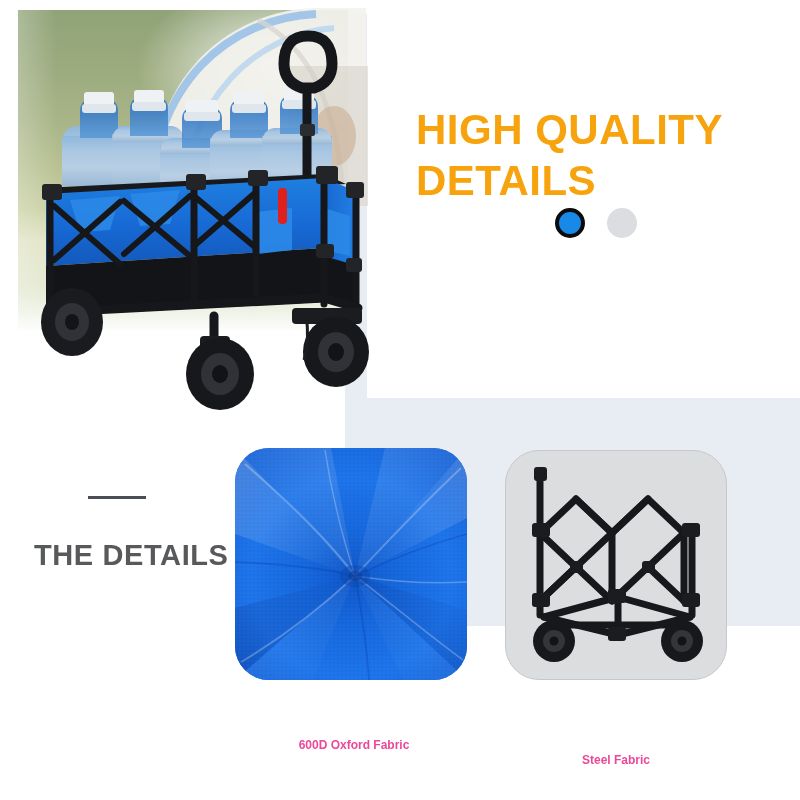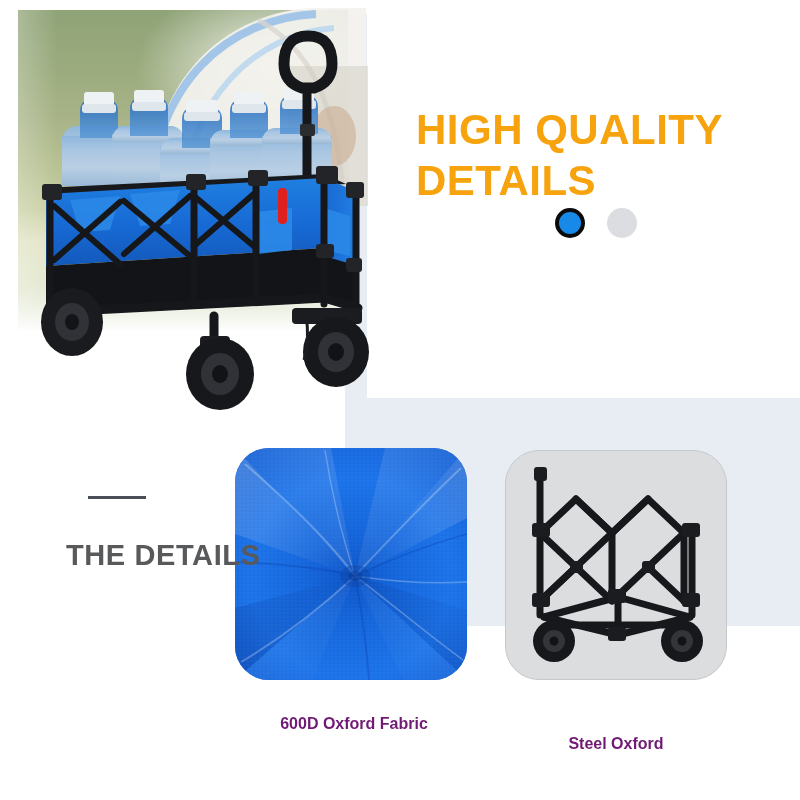--- a/index.html
+++ b/index.html
@@ -126,21 +126,20 @@
     width: 58px; height: 3px;
     background: #4a4f57;
     margin: 0 0 40px 54px;
   }
   .details-title {
     color: #58595b;
     font-size: 29px;
     font-weight: 700;
     letter-spacing: 0.6px;
     white-space: nowrap;
-    margin-left: 32px;
   }
 
   
   .card {
     position: absolute;
     border-radius: 34px;
     overflow: hidden;
     z-index: 4;
   }
   .card-fabric {
@@ -160,26 +159,27 @@
   .frame-art {
     position: absolute;
     left: 8px; top: 14px;
     width: 206px; height: 200px;
   }
   .frame-art svg { display: block; overflow: visible; }
 
   
   .caption {
     position: absolute;
-    color: #701a75;
-    font-size: 16px;
+    color: #ec4899;
+    font-size: 12px;
     font-weight: 700;
     line-height: 1.26;
     text-align: center;
     z-index: 5;
+    margin-top: 24px;
   }
   .caption-fabric { left: 235px; top: 714px; width: 238px; }
   .caption-frame  { left: 500px; top: 714px; width: 232px; }
 </style>
 </head>
 <body>
 
 <div id="stage">
 
   <div class="accent-band"></div>
@@ -481,16 +481,16 @@
       </svg>
     </div>
   </div>
 
   <div class="caption caption-fabric">
     <span>600D Oxford Fabric</span>
   </div>
 
   <div class="caption caption-frame">
     <br>
-    <span>Steel Oxford</span>
+    <span>Steel Fabric</span>
   </div>
 
 </div>
 
 </body></html>

